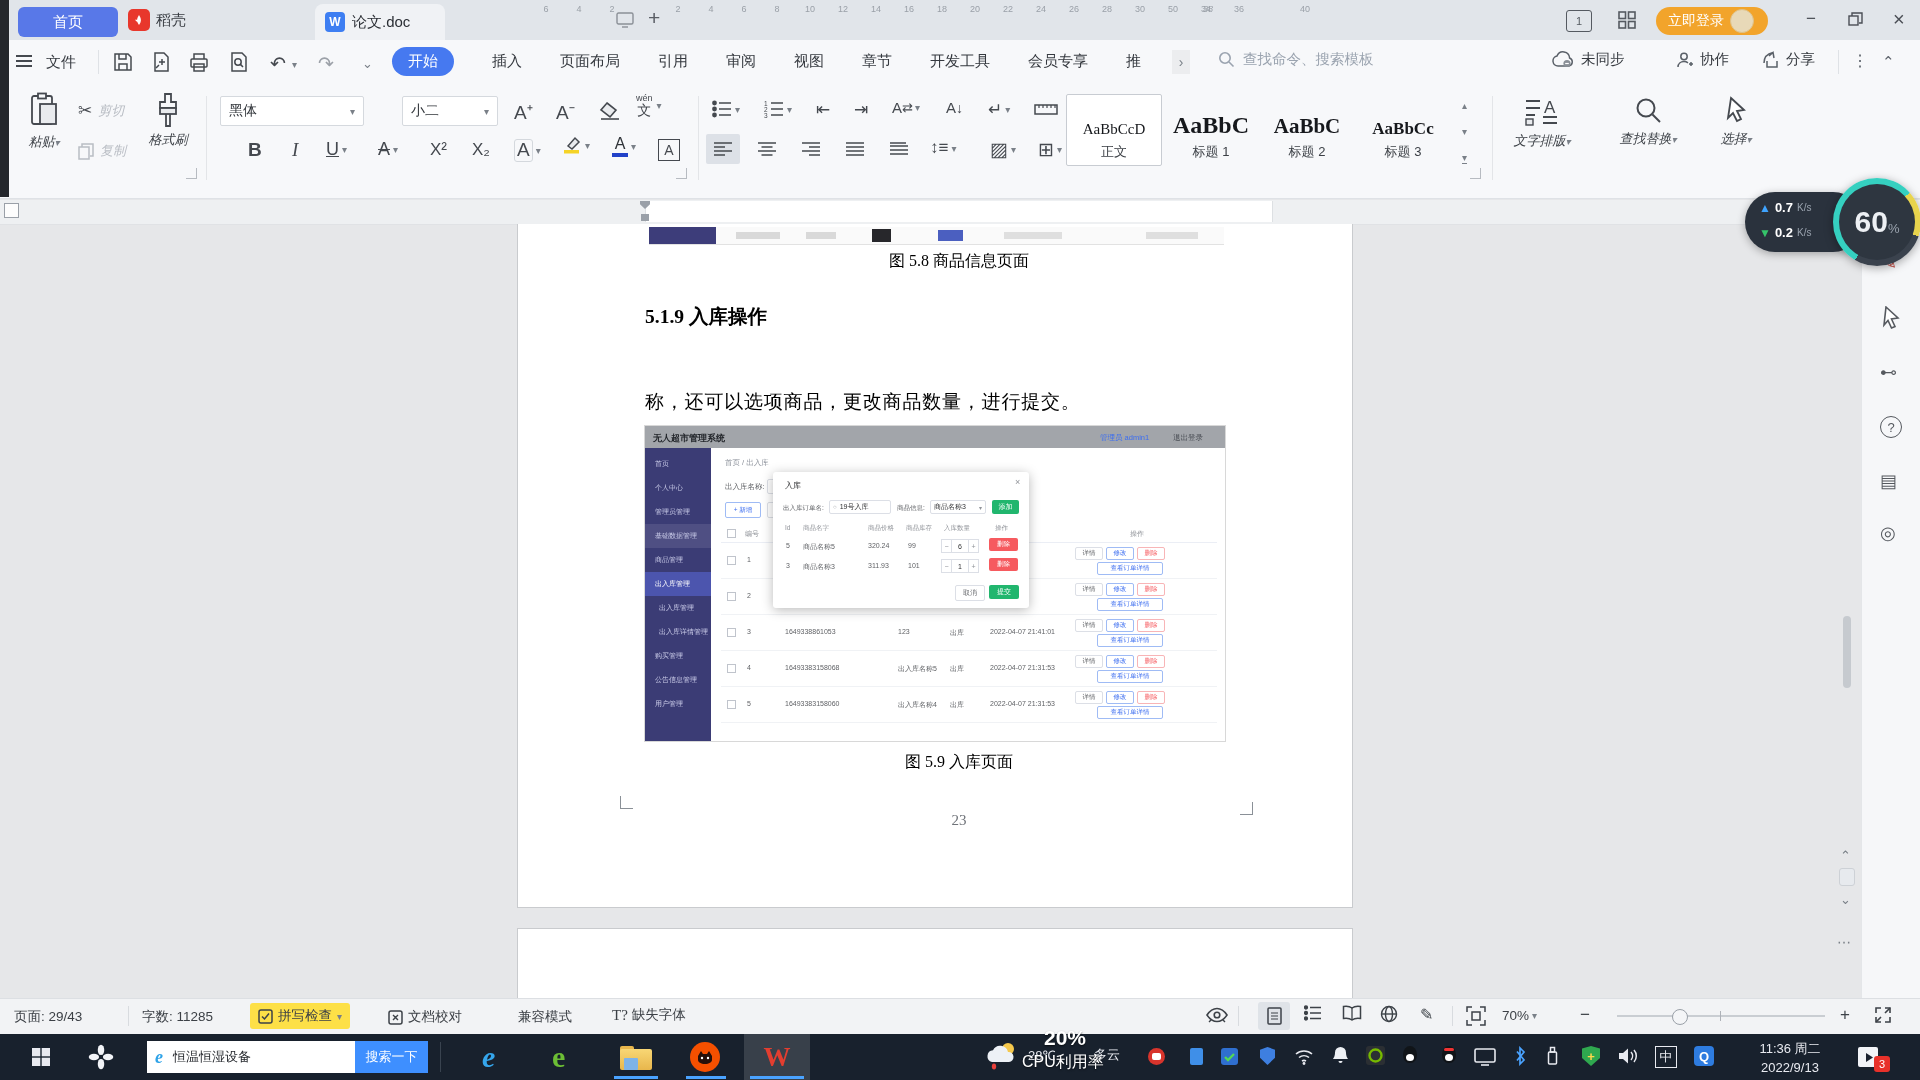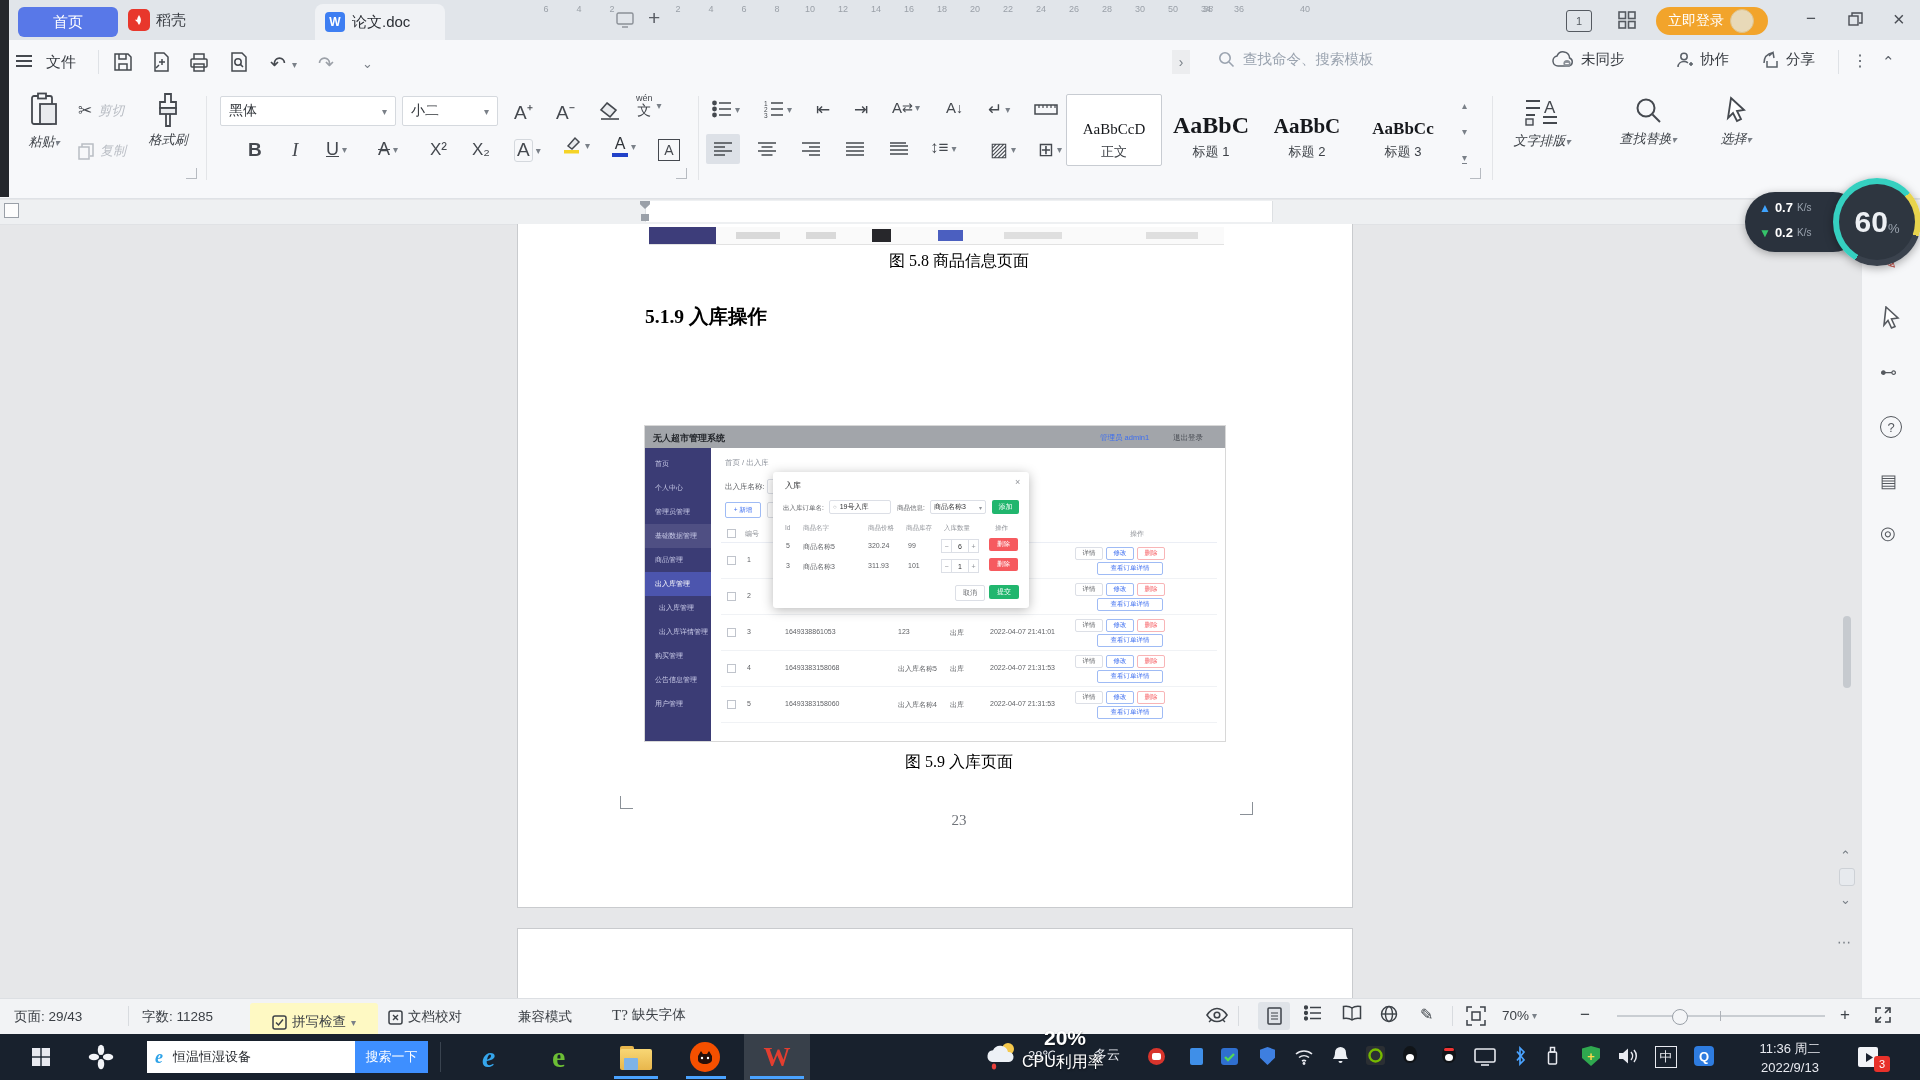--- a/index.html
+++ b/index.html
@@ -140,20 +140,32 @@
           <path d="M4 2h10l4 4v14H4z"></path>
           <circle cx="10" cy="11" r="3.2"></circle>
           <path d="M12.4 13.4L15 16"></path>
         </g>
       </svg>
   </span>
   <span class="a glyph" style="left:270px;top:52px;font-size:19px;">↶</span>
   <span class="a chev" style="left:292px;top:59px;">▾</span>
   <span class="a glyph" style="left:318px;top:52px;font-size:19px;color:#9CA1A8;">↷</span>
   <span class="a chev" style="left:362px;top:56px;font-size:13px;">⌄</span>
+  <div class="a f" style="left:392px;top:47px;gap:38px;">
+    <span class="mtab pill">开始</span>
+    <span class="mtab">插入</span>
+    <span class="mtab">页面布局</span>
+    <span class="mtab">引用</span>
+    <span class="mtab">审阅</span>
+    <span class="mtab">视图</span>
+    <span class="mtab">章节</span>
+    <span class="mtab">开发工具</span>
+    <span class="mtab">会员专享</span>
+    <span class="mtab">推</span>
+  </div>
   <span class="a ctr" style="left:1172px;top:50px;width:18px;height:24px;background:#ECEDEF;color:#7A8088;font-size:14px;">›</span>
   <div class="a f" style="left:1218px;top:50px;gap:8px;">
     <svg width="17" height="17" viewBox="0 0 17 17">
         <g fill="none" stroke="#9AA3AF" stroke-width="1.6">
           <circle cx="7" cy="7" r="5.2"></circle>
           <path d="M11 11l4.5 4.5"></path>
         </g>
       </svg>
     <span style="font-size:14.5px;color:#9AA3AF;">查找命令、搜索模板</span>
   </div>
@@ -216,21 +228,21 @@
         <g fill="none" stroke="#45494F" stroke-width="1.8">
           <path d="M12 2h6v8h5v6H7v-6h5z"></path>
           <rect x="7" y="16" width="16" height="6" fill="#E9EBEE"></rect>
           <path d="M13 22v12h4V22"></path>
         </g>
       </svg>
     <div class="tlbl" style="margin-top:3px;">格式刷</div>
   </div>
   <div class="a" style="left:206px;top:96px;width:1px;height:84px;background:#E3E5E8;"></div>
 
-  <div class="a f combo" style="left:220px;top:96px;width:176px;height:30px;padding:8px 8px;justify-content:space-between;box-sizing:border-box;">
+  <div class="a f combo" style="left:220px;top:96px;width:144px;height:30px;padding:8px 8px;justify-content:space-between;box-sizing:border-box;">
     <span>黑体</span>
     <span class="chev">▾</span>
   </div>
   <div class="a f combo" style="left:402px;top:96px;width:96px;height:30px;padding:0 8px;justify-content:space-between;box-sizing:border-box;">
     <span>小二</span>
     <span class="chev">▾</span>
   </div>
   <span class="a glyph" style="left:514px;top:99px;font-size:19px;">A⁺</span>
   <span class="a glyph" style="left:556px;top:99px;font-size:19px;">A⁻</span>
   <span class="a" style="left:598px;top:100px;">
@@ -457,20 +469,21 @@
   <div class="a" style="left:649px;top:227px;width:67px;height:17px;background:#3D3D7A;"></div>
   <div class="a" style="left:736px;top:232px;width:44px;height:7px;background:#D9D9D9;"></div>
   <div class="a" style="left:806px;top:232px;width:30px;height:7px;background:#D9D9D9;"></div>
   <div class="a" style="left:872px;top:229px;width:19px;height:13px;background:#27272B;"></div>
   <div class="a" style="left:938px;top:230px;width:25px;height:11px;background:#4B5FC0;"></div>
   <div class="a" style="left:1004px;top:232px;width:58px;height:7px;background:#DFDFDF;"></div>
   <div class="a" style="left:1146px;top:232px;width:52px;height:7px;background:#DFDFDF;"></div>
 
   <div class="a serif ctr" style="left:645px;top:249px;width:628px;height:24px;font-size:16px;">图 5.8 商品信息页面</div>
   <div class="a serif" style="left:645px;top:303px;font-size:19.5px;font-weight:bold;">5.1.9  入库操作</div>
+  <div class="a serif" style="left:645px;top:389px;width:628px;font-size:19px;letter-spacing:0.8px;white-space:nowrap;">称，还可以选项商品，更改商品数量，进行提交。</div>
 
   <div class="a" id="embed">
 
     <div class="a" style="left:0;top:0;width:580px;height:22px;background:#A2A5AA;"></div>
     <span class="a" style="left:8px;top:6px;font-size:9px;font-weight:bold;color:#23262B;">无人超市管理系统</span>
     <span class="a" style="left:455px;top:7px;font-size:7.5px;color:#3D6EF0;">管理员 admin1</span>
     <span class="a" style="left:528px;top:7px;font-size:7.5px;color:#4A4E55;">退出登录</span>
 
     <div class="a" style="left:0;top:22px;width:66px;height:293px;background:#3B3C75;">
       <div class="eb-side-item" style="margin-top:4px;">首页</div>
@@ -649,21 +662,21 @@
         <span style="color:#EDF0F4;font-size:30px;font-weight:bold;">60</span>
         <span style="color:#9AA3AE;font-size:13px;margin-top:12px;">%</span>
       </div>
     </div>
   </div>
 
   <div class="a" id="statusbar"></div>
   <span class="a" style="left:14px;top:1008px;font-size:13.5px;">页面: 29/43</span>
   <div class="a" style="left:128px;top:1006px;width:1px;height:20px;background:#D8DBDF;"></div>
   <span class="a" style="left:142px;top:1008px;font-size:13.5px;">字数: 11285</span>
-  <div class="a f" style="left:250px;top:1003px;height:38px;background:#fef9c3;border-radius:3px;padding:0 22px;gap:5px;">
+  <div class="a f" style="left:250px;top:1003px;height:26px;background:#fde047;border-radius:3px;padding:0 8px;gap:5px;">
     <svg width="15" height="15" viewBox="0 0 15 15">
         <rect x="1" y="1" width="13" height="13" rx="2" fill="none" stroke="#3D4248" stroke-width="1.5"></rect>
         <path d="M4 7.5l2.5 2.5L11 4.5" fill="none" stroke="#3D4248" stroke-width="1.5"></path>
       </svg>
     <span style="font-size:13.5px;">拼写检查</span>
     <span class="chev">▾</span>
   </div>
   <div class="a f" style="left:388px;top:1008px;gap:5px;">
     <svg width="15" height="15" viewBox="0 0 15 15">
         <rect x="1" y="1" width="13" height="13" rx="2" fill="none" stroke="#3D4248" stroke-width="1.5"></rect>

